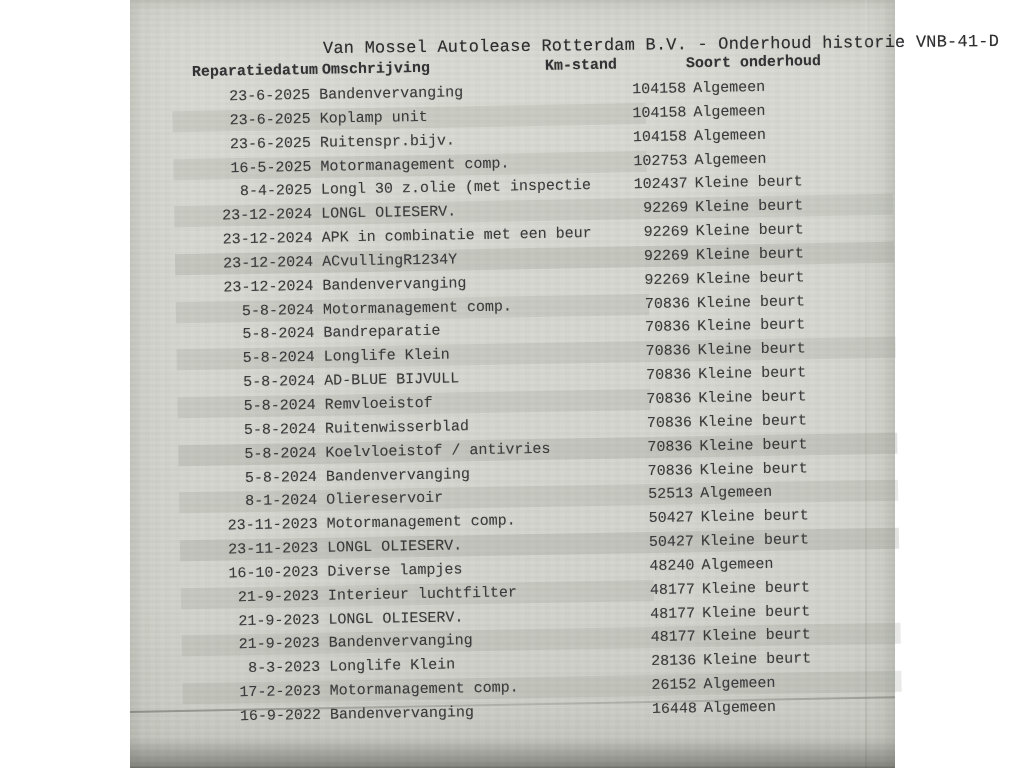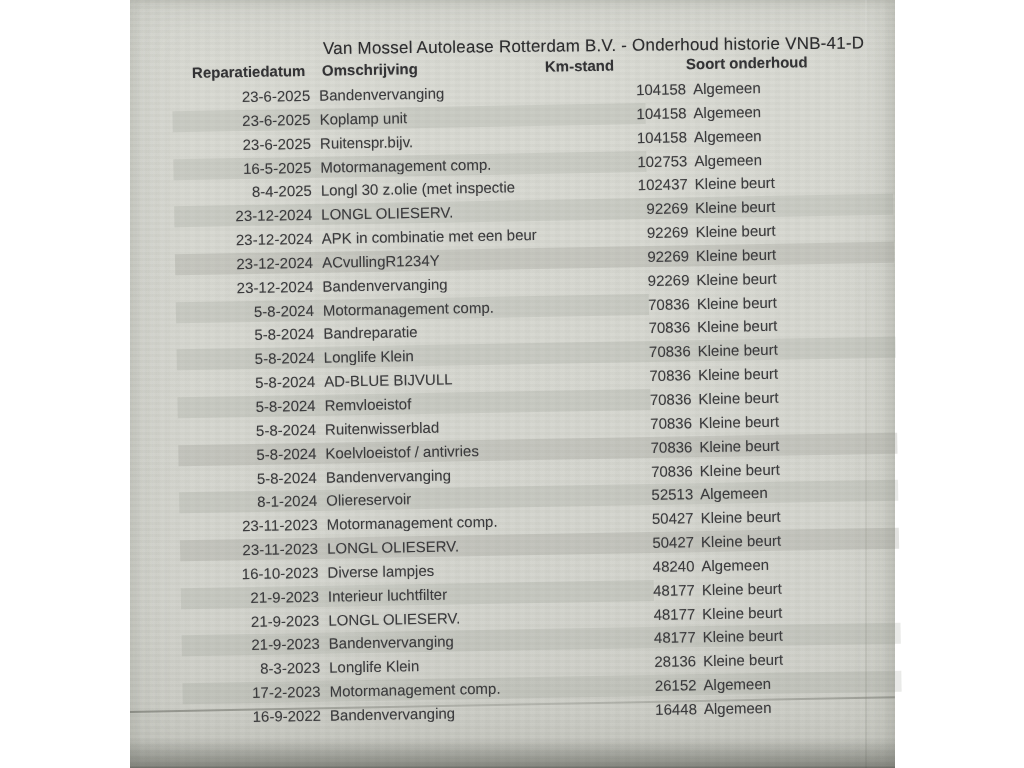--- a/index.html
+++ b/index.html
@@ -1,19 +1,19 @@
 <!DOCTYPE html>
 <html><head>
 <meta charset="utf-8">
 <style>
   html,body { margin:0; padding:0; background:#ffffff; }
   .stage {
     position:relative; width:1024px; height:768px; overflow:hidden;
     background:#ffffff;
-    font-family:Liberation Sans, sans-serif;
+    font-family:Liberation Mono, monospace;
   }
   
   .paper {
     position:absolute; left:130px; top:0; width:765px; height:768px;
     background: linear-gradient(180deg, #d8d9d2 0%, #d5d6cf 45%, #d2d3cc 78%, #cbccc5 92%, #c2c3bc 100%);
     box-shadow: inset 0 0 55px rgba(125,127,118,0.22), inset -5px 0 12px rgba(120,122,113,0.18), inset 4px 0 10px rgba(120,122,113,0.12);
   }
   
   .paper::before {
     content:""; position:absolute; inset:0; pointer-events:none;

